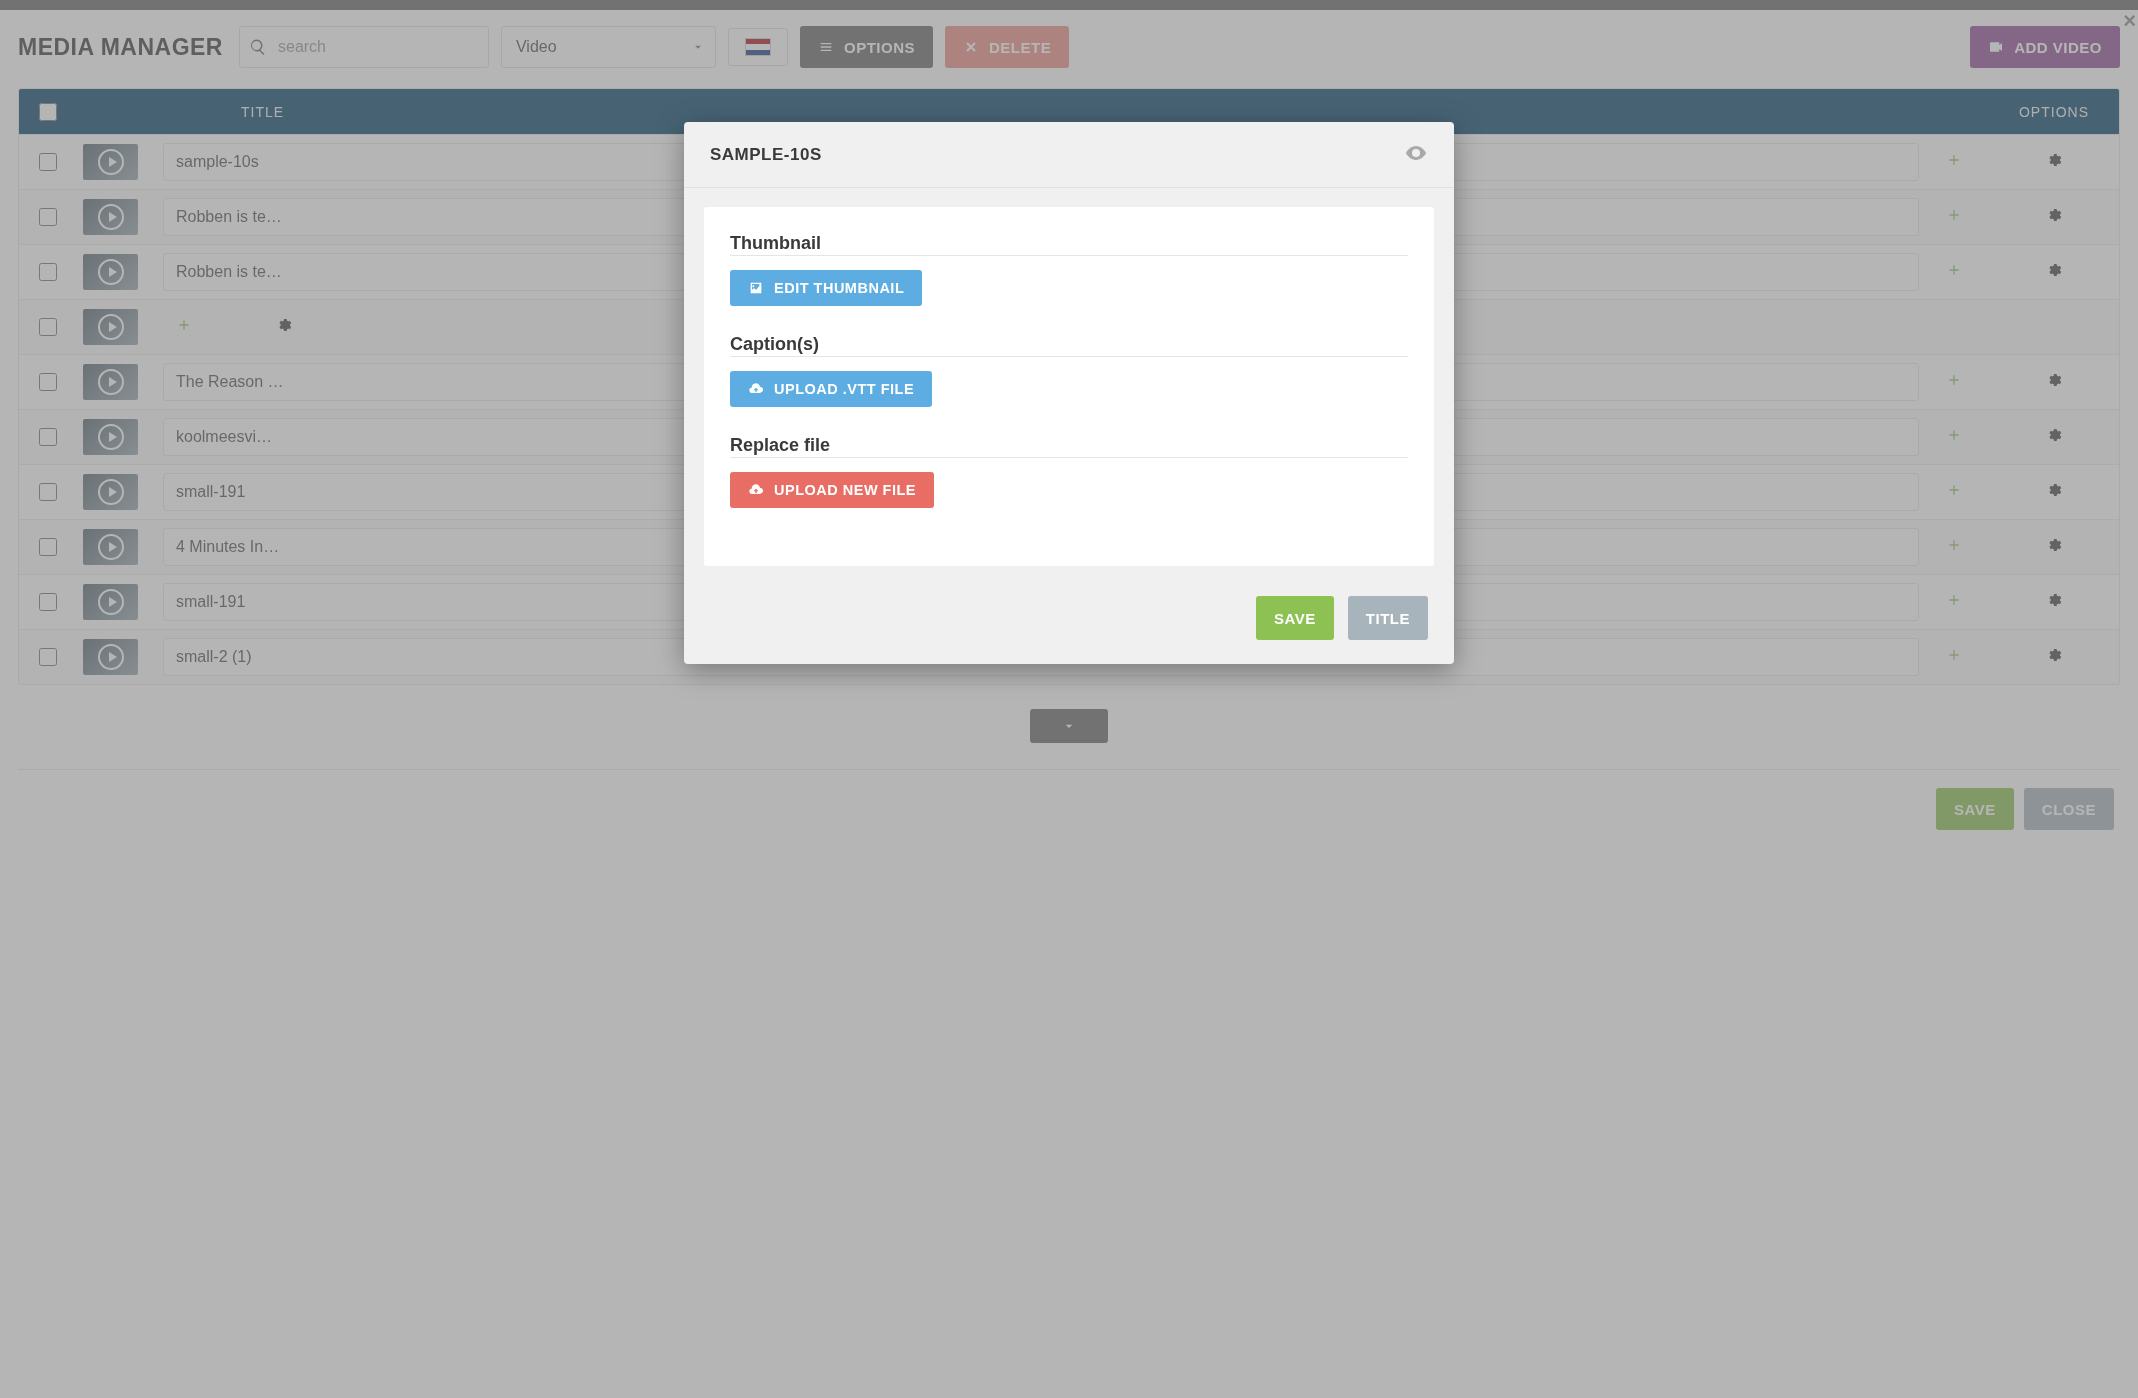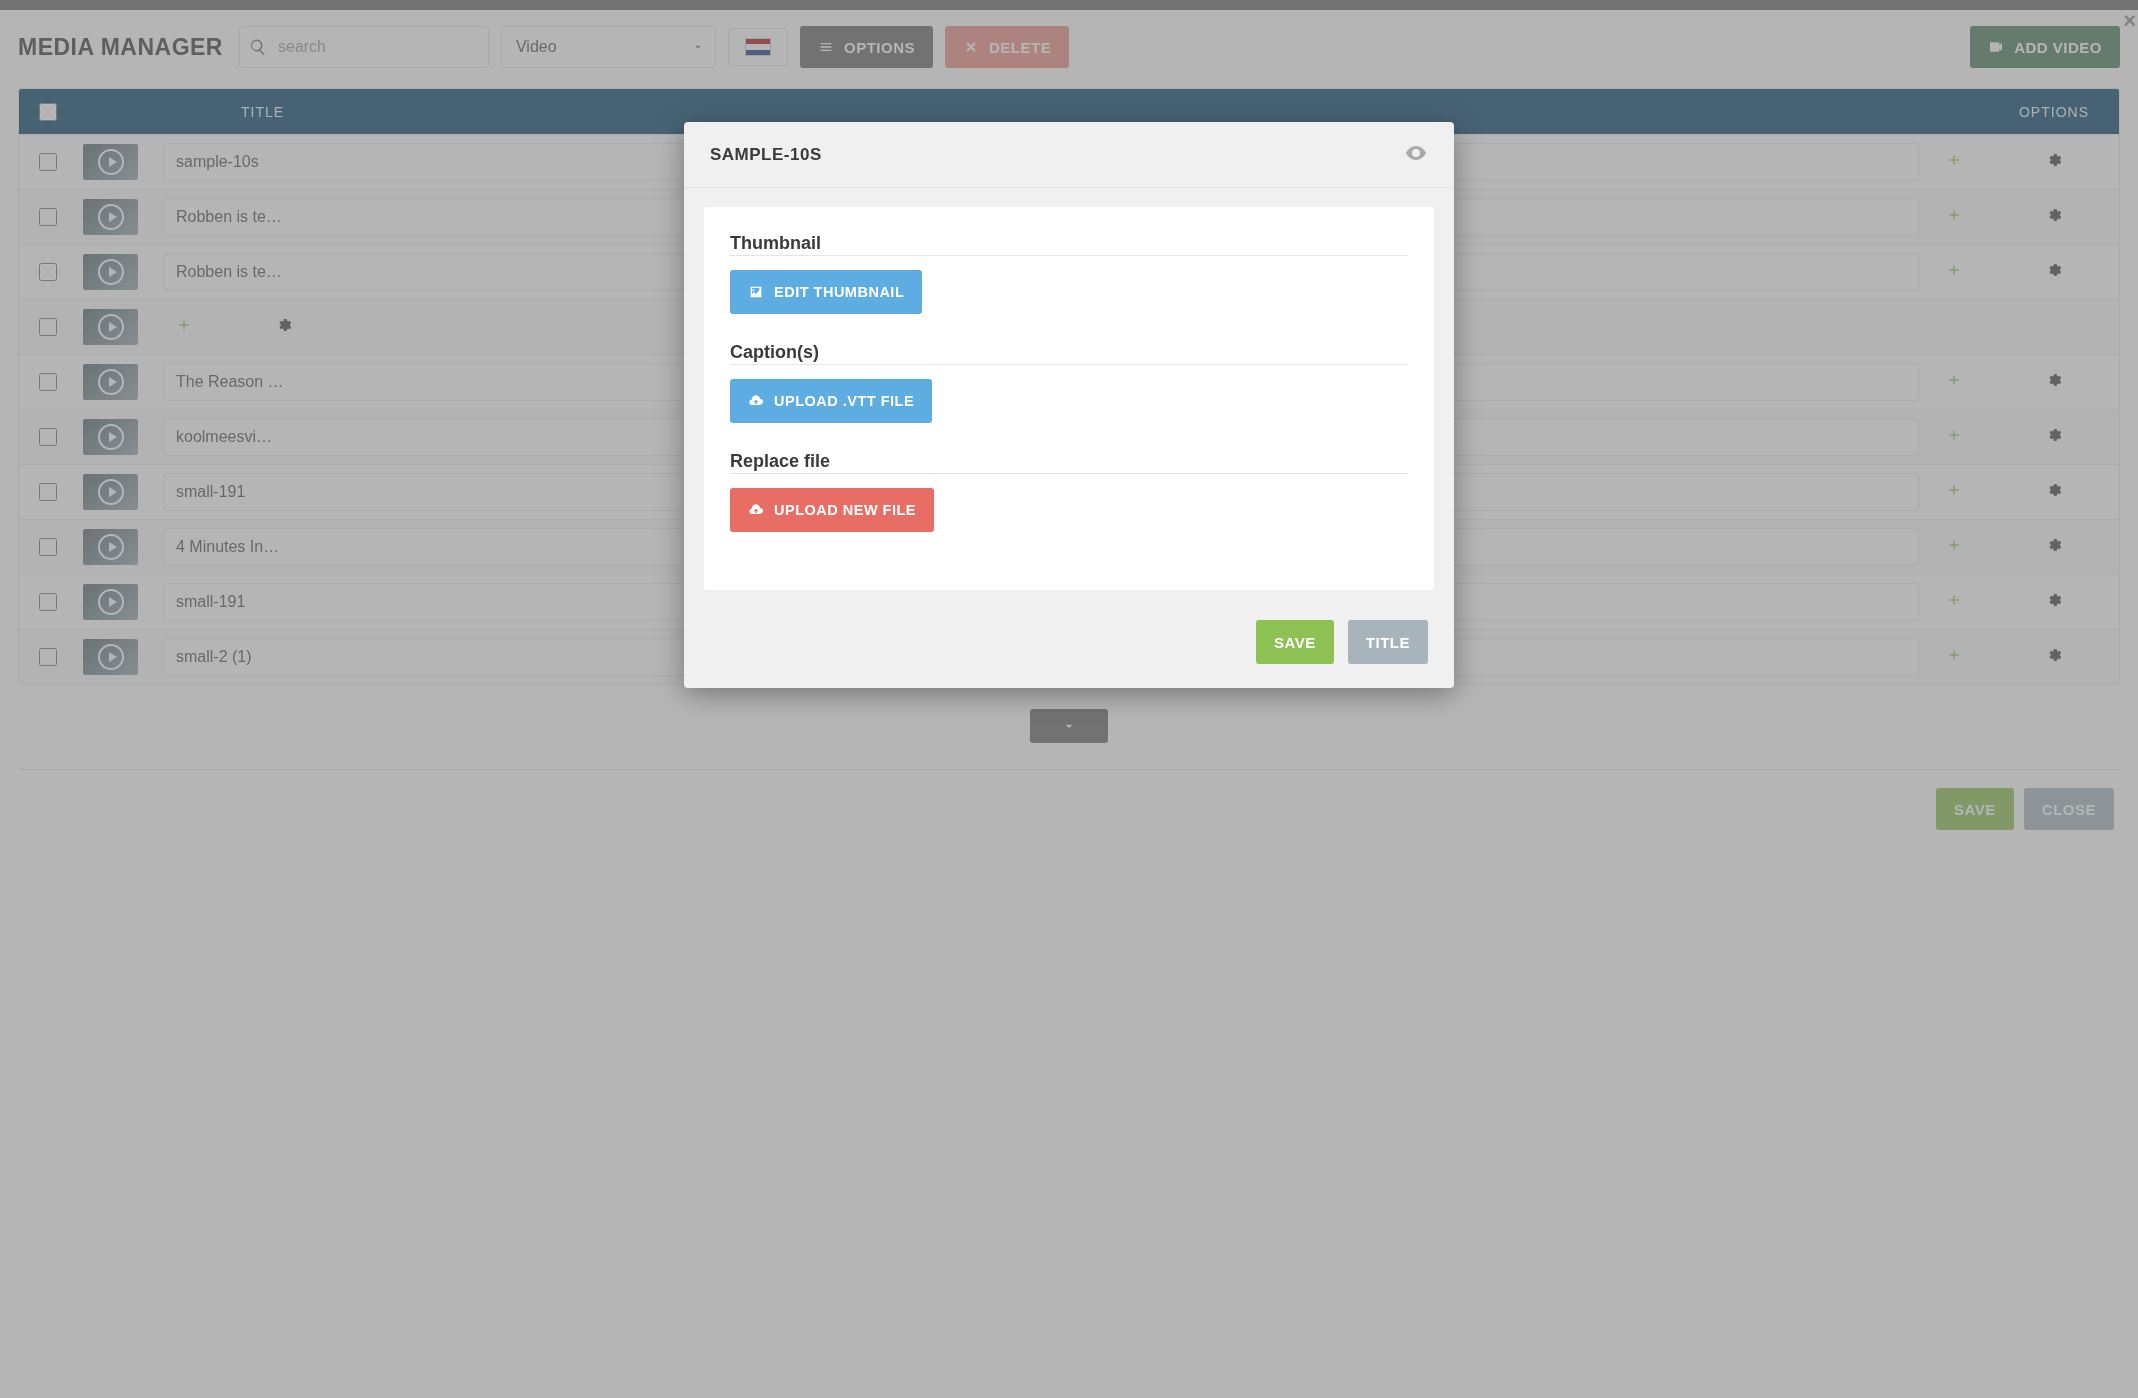--- a/index.html
+++ b/index.html
@@ -98,21 +98,21 @@
     color: #fff;
     display: inline-flex;
     align-items: center;
     gap: 10px;
     cursor: pointer;
   }
   .btn svg { width: 16px; height: 16px; fill: currentColor; }
   .btn-grey   { background:#6b6b6b; }
   .btn-red    { background:#e86d64;justify-content:space-between; }
   .btn-blue   { background:#5dade2; }
-  .btn-lightblue { background:#14532d; }
+  .btn-lightblue { background:#701a75; }
   .btn-green  { background:#8dc153; }
   .btn-slate  { background:#a7b4bb; }
 
   .spacer { flex: 1; }
 
   
   .tablewrap {
     border: 1px solid #e6e6e6;
     border-radius: 3px;
     overflow: hidden;
@@ -224,21 +224,21 @@
     padding: 16px 26px 40px 26px;
     border-top: 1px solid #eee;
   }
   .section .sh {
     font-size: 18px; font-weight:600; color:#3a3a3a;
     padding: 10px 0 1px 0;
     border-bottom: 1px solid #e5e5e5;
     margin-bottom: 14px;
   }
   .section { margin-bottom: 18px; }
-  .section .btn { height: 44px; font-size:14.5px; }
+  .section .btn { height: 36px; font-size:14.5px; }
 
   .modal-foot {
     display:flex; justify-content:flex-end; gap:14px;
     padding: 30px 26px 24px 26px;
   }
   .modal-foot .btn { height: 44px; font-size:15px; }
 
   
   .panel-close {
     position: absolute; right: 2px; top: -2px;

